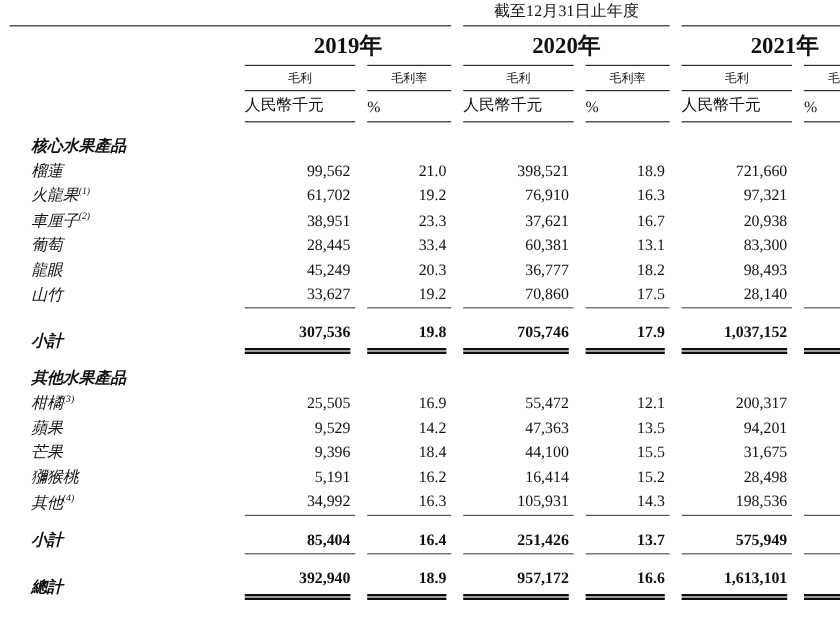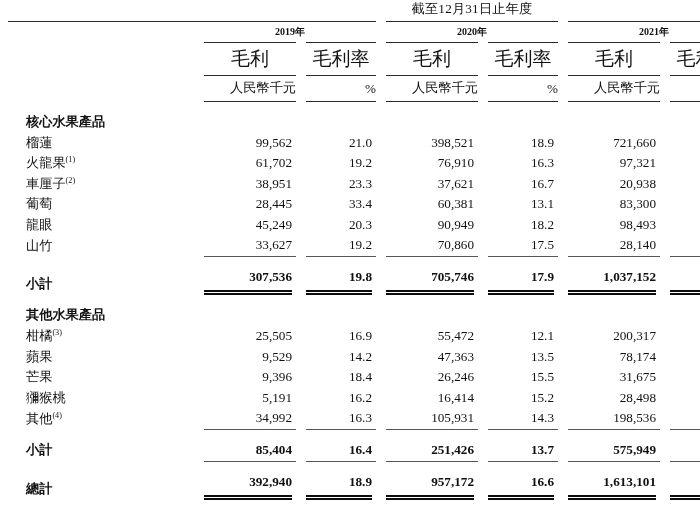--- a/index.html
+++ b/index.html
@@ -48,46 +48,47 @@
     text-align: right;
     padding-right: 4px;
     white-space: nowrap;
     font-variant-numeric: lining-nums;
   }
 
   .lbl {
     text-align: left;
     padding-left: 18px;
     white-space: nowrap;
+    font-style: italic;
   }
 
   
   .hdr-period {
     text-align: center;
     font-size: 13.2px;
     padding-bottom: 3px;
     letter-spacing: 0.2px;
   }
   .rule-top { border-top: 1.1px solid #2b2b2b; }
 
   .hdr-year {
     text-align: center;
-    font-size: 10px;
+    font-size: 19px;
     font-weight: bold;
     padding: 3px 0 3px 0;
     border-top: 1.1px solid #2b2b2b;
   }
   .hdr-sub {
     text-align: center;
-    font-size: 19px;
+    font-size: 10px;
     padding: 3px 0 3px 0;
     border-top: 1.1px solid #2b2b2b;
   }
   .hdr-unit {
-    text-align: right;
+    text-align: left;
     font-size: 13.2px;
     padding: 3px 0 4px 0;
     border-top: 1.1px solid #2b2b2b;
     border-bottom: 1.1px solid #2b2b2b;
   }
 
   
   tr.section-head td {
     font-weight: bold;
     padding-top: 11px;
@@ -266,21 +267,21 @@
           <td class="num ">83,300</td>
           <td></td>
           <td class="num ">14.1</td>
         </tr>
         <tr class="data">
           <td class="lbl ">龍眼</td>
           <td class="num ">45,249</td>
           <td></td>
           <td class="num ">20.3</td>
           <td></td>
-          <td class="num ">90,949</td>
+          <td class="num ">36,777</td>
           <td></td>
           <td class="num ">18.2</td>
           <td></td>
           <td class="num ">98,493</td>
           <td></td>
           <td class="num ">17.2</td>
         </tr>
         <tr class="data">
           <td class="lbl ">山竹</td>
           <td class="num rule-thin-bot">33,627</td>
@@ -354,31 +355,31 @@
         <tr class="data">
           <td class="lbl ">蘋果</td>
           <td class="num ">9,529</td>
           <td></td>
           <td class="num ">14.2</td>
           <td></td>
           <td class="num ">47,363</td>
           <td></td>
           <td class="num ">13.5</td>
           <td></td>
-          <td class="num ">78,174</td>
+          <td class="num ">94,201</td>
           <td></td>
           <td class="num ">13.9</td>
         </tr>
         <tr class="data">
           <td class="lbl ">芒果</td>
           <td class="num ">9,396</td>
           <td></td>
           <td class="num ">18.4</td>
           <td></td>
-          <td class="num ">26,246</td>
+          <td class="num ">44,100</td>
           <td></td>
           <td class="num ">15.5</td>
           <td></td>
           <td class="num ">31,675</td>
           <td></td>
           <td class="num ">14.3</td>
         </tr>
         <tr class="data">
           <td class="lbl ">獼猴桃</td>
           <td class="num ">5,191</td>

